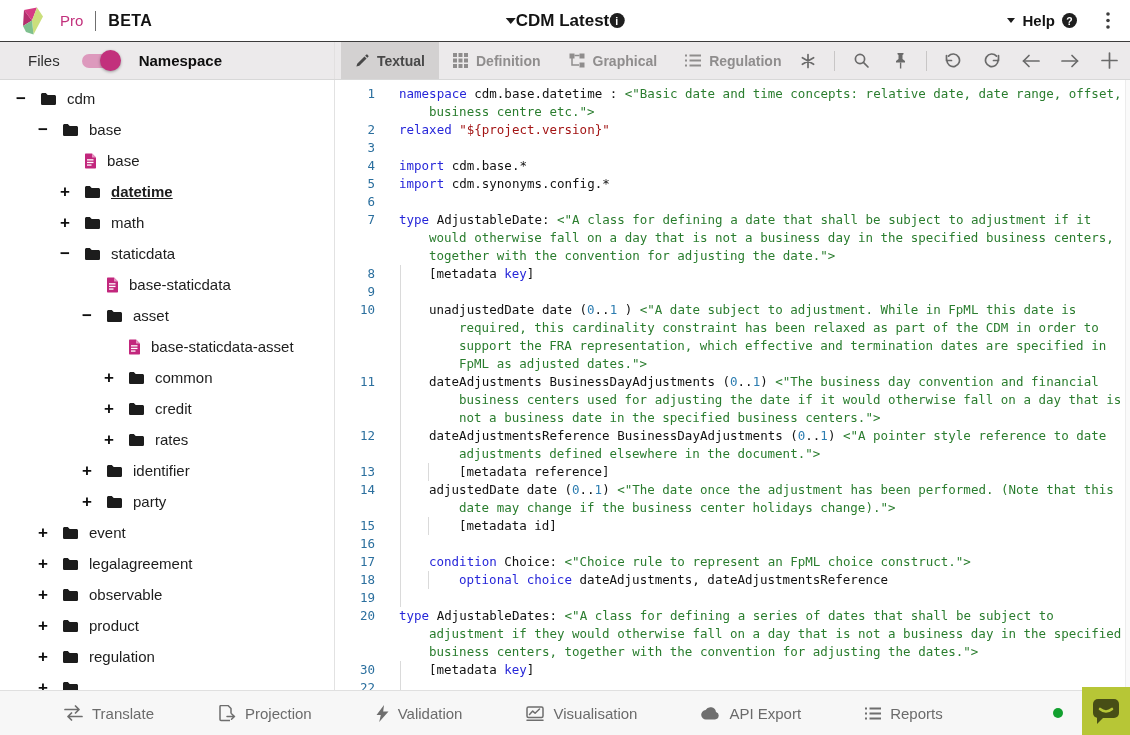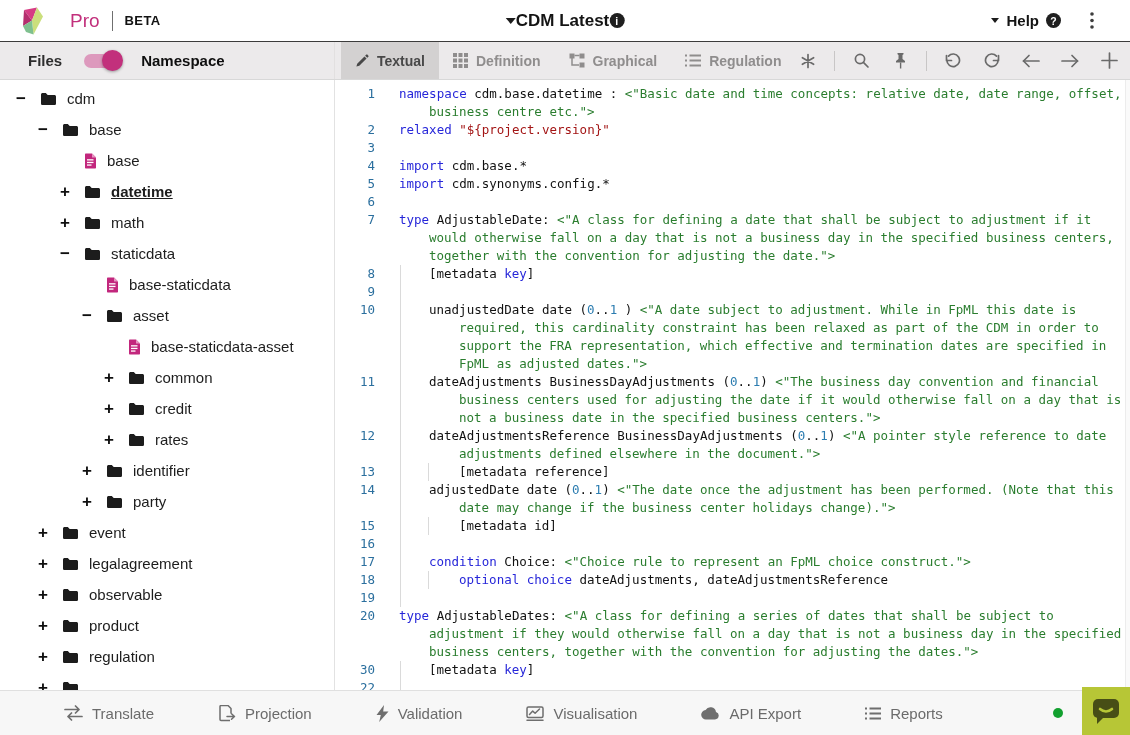--- a/index.html
+++ b/index.html
@@ -11,45 +11,45 @@
   }
 
   
   header {
     height:42px; border-bottom:1px solid #3c3c3c;
     display:flex; align-items:center; padding-left:20px; position:relative;
     background:#fff;
   }
   .hleft { display:flex; align-items:center; }
   .logo svg { display:block; }
-  .pro { color:var(--accent_pink,#c2307c); font-size:19px; font-weight:500; margin-left:24px; }
+  .pro { color:var(--accent_pink,#c2307c); font-size:15px; font-weight:500; margin-left:14px; }
   .vdiv { width:1px; height:20px; background:#6f6f6f; margin:0 12px; }
-  .beta { font-weight:700; font-size:13px; color:#121212; letter-spacing:.4px;text-align:center; }
+  .beta { font-weight:700; font-size:16px; color:#121212; letter-spacing:.4px;text-align:center; }
   .hcenter {
     position:absolute; left:50%; top:0; height:41px; transform:translateX(-50%);
     display:flex; align-items:center; cursor:pointer;
   }
   .caret { width:0; height:0; border-left:5.5px solid transparent; border-right:5.5px solid transparent; border-top:6.5px solid #1c1c1c; }
   .caret.small { border-left-width:4.5px; border-right-width:4.5px; border-top-width:5.5px; }
   .htitle { font-size:17px; font-weight:700; color:#141414; }
   .circ-badge {
     width:15px; height:15px; border-radius:50%; background:#1f1f1f; color:#fff;
     font-size:10.5px; font-weight:700; display:flex; align-items:center; justify-content:center;
   }
-  .hright { margin-left:auto; display:flex; align-items:center; gap:27px; padding-right:34px; }
+  .hright { margin-left:auto; display:flex; align-items:center; gap:27px; padding-right:18px; }
   .helpgrp { display:flex; align-items:center; gap:7px; font-size:15px; font-weight:700; color:#141414; cursor:pointer; }
   .kebab { display:flex; cursor:pointer; padding:2px; }
 
   
   .tabbar {
     height:38px; background:#eceaeb; display:flex; align-items:stretch;
     border-bottom:1px solid #d8d8d8;
   }
   .leftstrip { width:335px; flex:none; display:flex; align-items:center; padding-left:28px; border-right:1px solid #e2e0e0; }
-  .files-label { font-size:15px; font-weight:700; color:#2e2e2e; }
+  .files-label { font-size:15px; font-weight:400; color:#2e2e2e; }
   .toggle { width:36px; height:14px; border-radius:7px; background:#dd99bd; margin:0 21px 0 22px; position:relative; cursor:pointer; }
   .toggle .knob { width:21px; height:21px; border-radius:50%; background:var(--accent_pink,#c2307c); position:absolute; right:-3px; top:-3.5px; box-shadow:0 1px 3px rgba(0,0,0,.35); }
   .ns-label { font-size:15px; font-weight:700; color:#0e0e0e; }
   .tabs { display:flex; align-items:stretch; margin-left:6px; }
   .tab { display:flex; align-items:center; gap:8px; padding:0 14px; font-size:14px; font-weight:600; color:#8f8d8d; cursor:pointer; }
   .tab.active { background:#d3d1d1; color:#484848; }
   .tab .ticon { display:flex; }
   .actions { margin-left:auto; display:flex; align-items:center; gap:13px; padding-right:8px; color:#6a6a6a; }
   .abtn { width:26px; height:26px; display:flex; align-items:center; justify-content:center; cursor:pointer; }
   .sep { width:1px; height:20px; background:#c8c6c6; }

